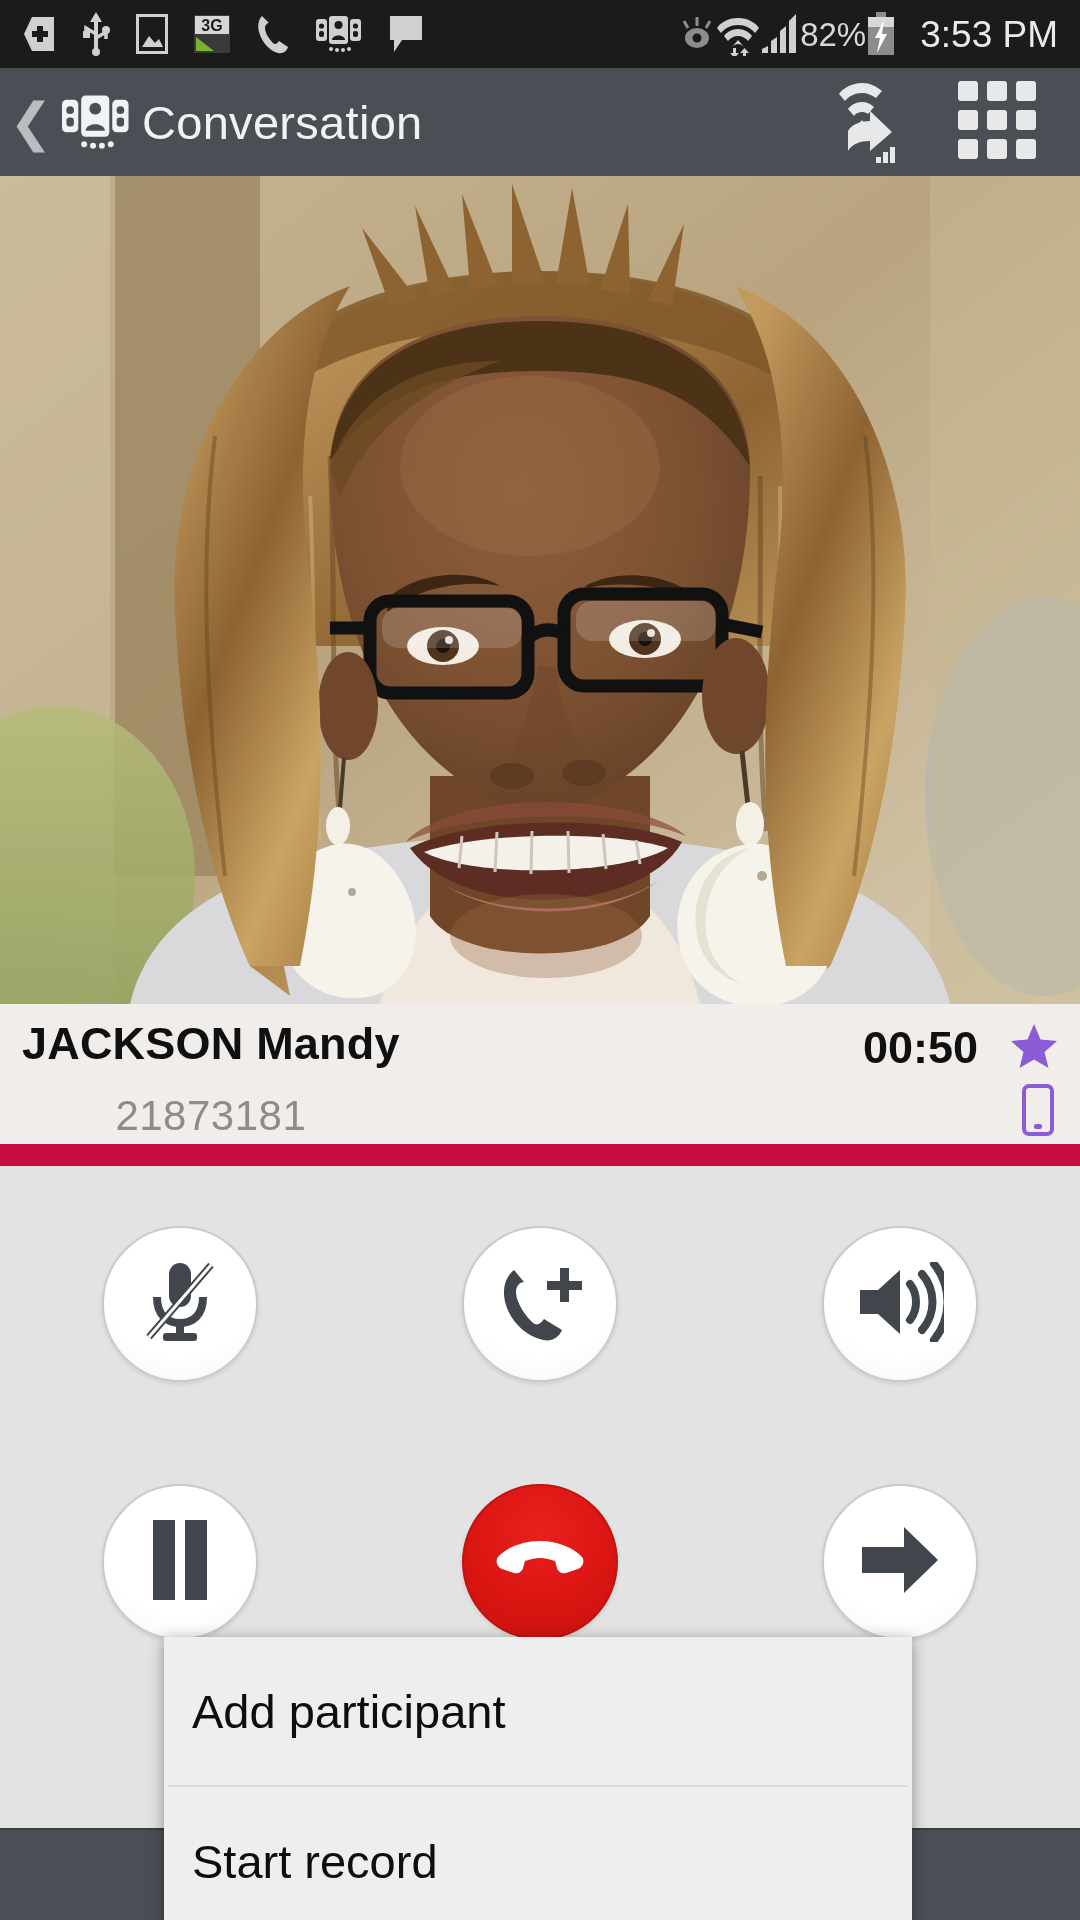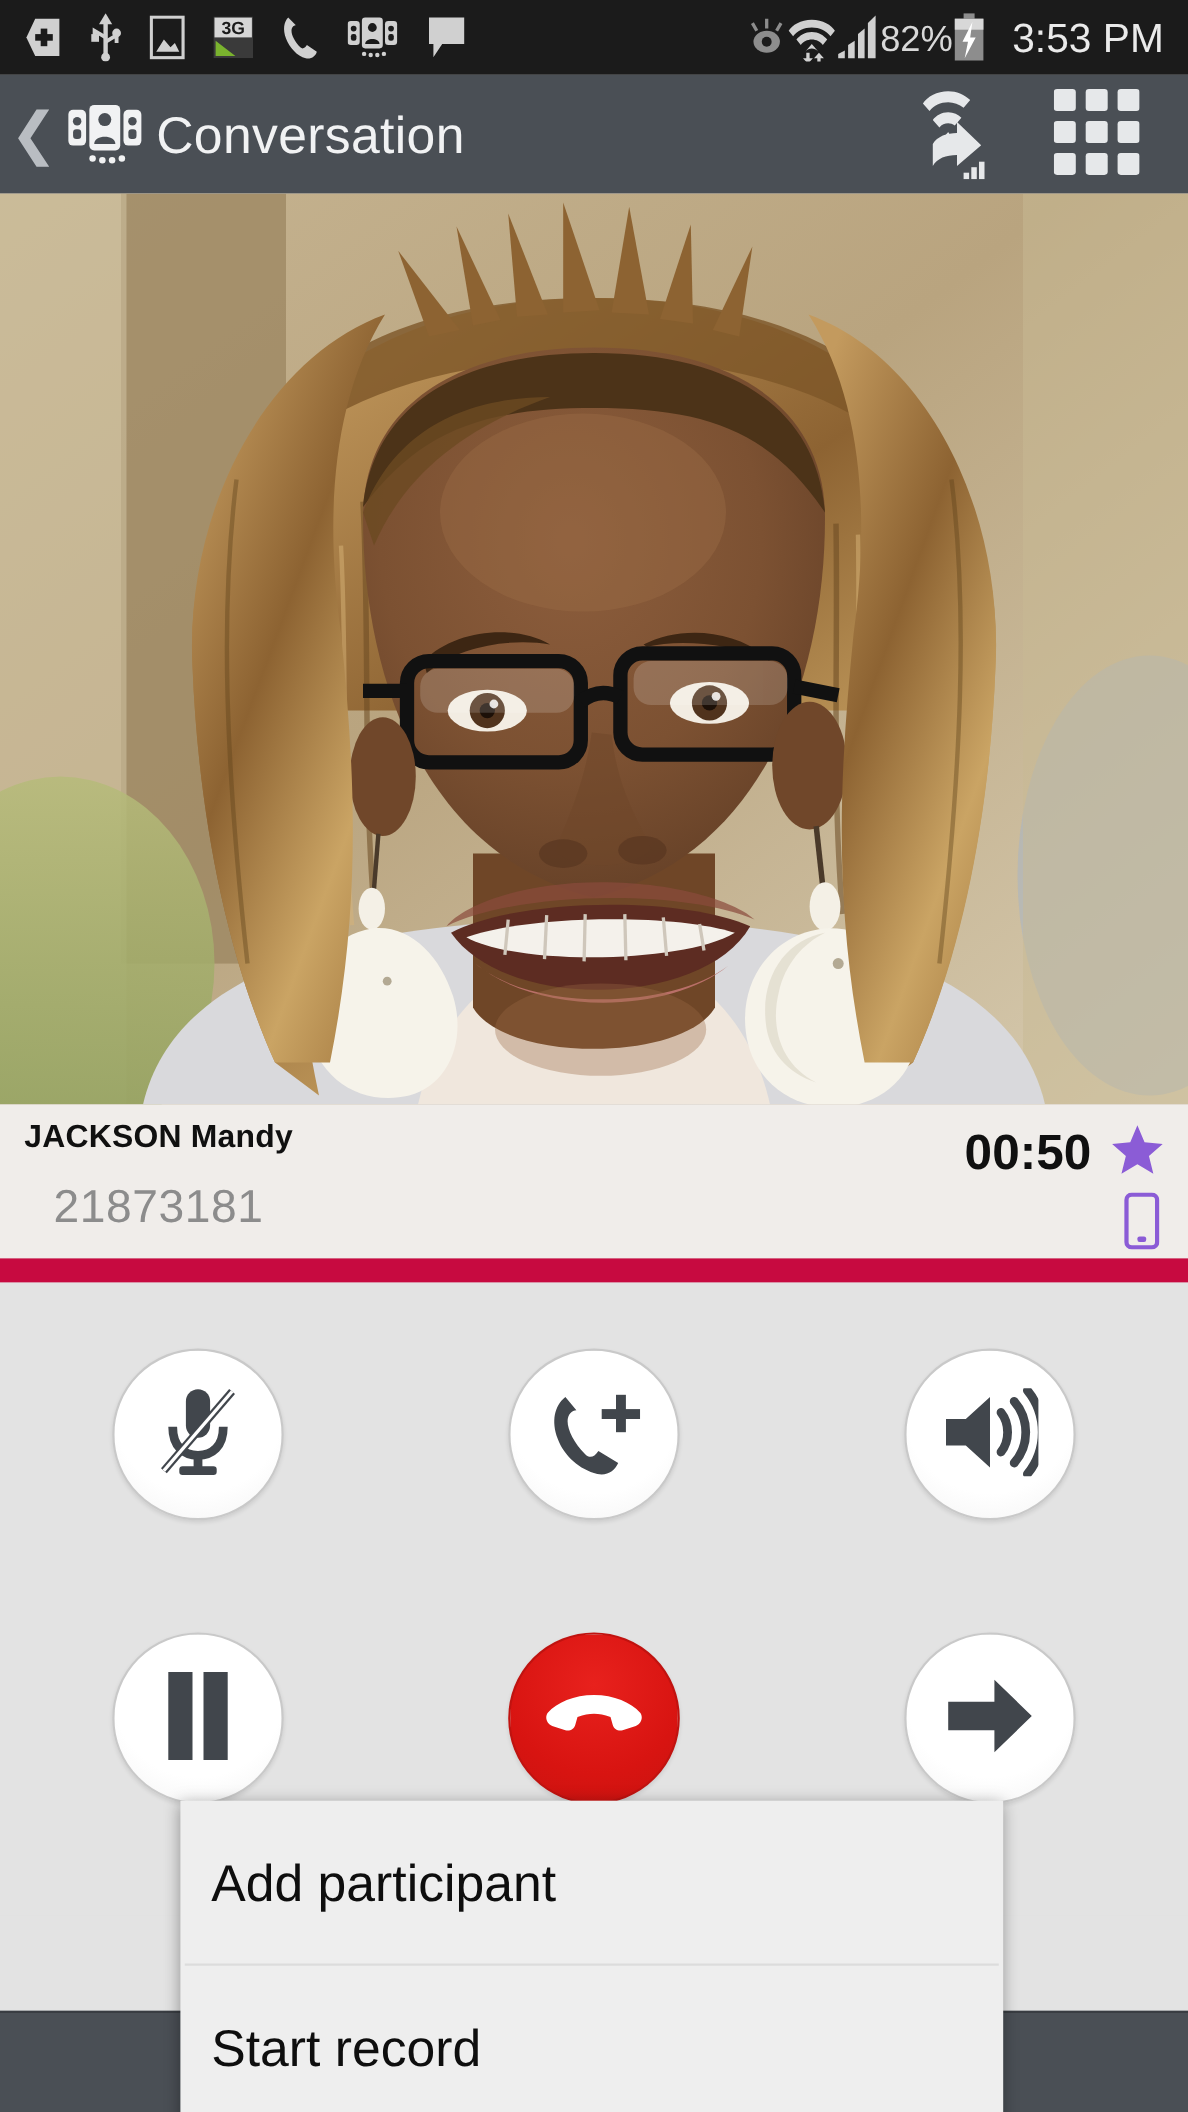--- a/index.html
+++ b/index.html
@@ -63,32 +63,32 @@
 
   
   #contact-strip {
     position:absolute; left:0; top:1004px; width:1080px; height:140px;
     background:rgba(243,240,236,0.78);
     display:flex; align-items:flex-start;
     padding:14px 22px 0 22px;
   }
   #contact-text { display:flex; flex-direction:column; }
   #contact-name {
-    font-size:29px; font-weight:bold; color:#101010; line-height:1.15;
+    font-size:45px; font-weight:bold; color:#101010; line-height:1.15;
     letter-spacing:0.2px; white-space:nowrap;
   }
   #contact-number {
     font-size:42px; color:#8c8c8c; line-height:1.25; margin-top:20px;
     letter-spacing:0.5px;
   }
   #contact-right {
     margin-left:auto; display:flex; flex-direction:column; align-items:flex-end;
     padding-top:4px;
   }
-  #contact-right-top { display:flex; align-items:center; gap:18px; }
+  #contact-right-top { display:flex; align-items:center; gap:32px; }
   #call-timer { font-size:45px; font-weight:bold; color:#101010; line-height:1.15; }
   #contact-right-bottom { margin-top:10px; padding-right:4px; }
 
   #accent-bar {
     position:absolute; left:0; top:1144px; width:1080px; height:22px;
   }
 
   
   #controls {
     position:absolute; left:0; top:1166px; width:1080px; height:575px;

